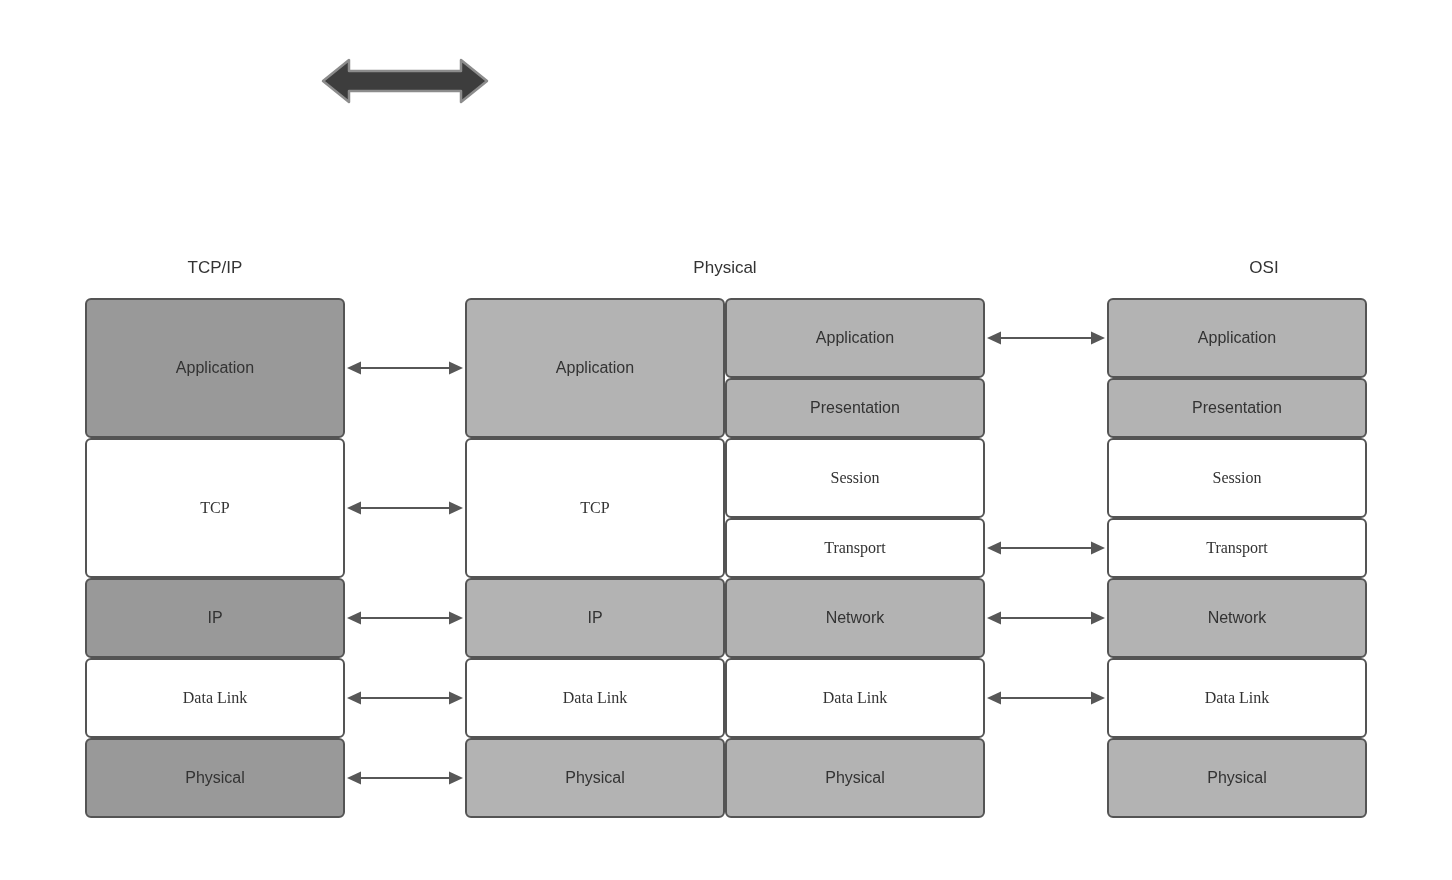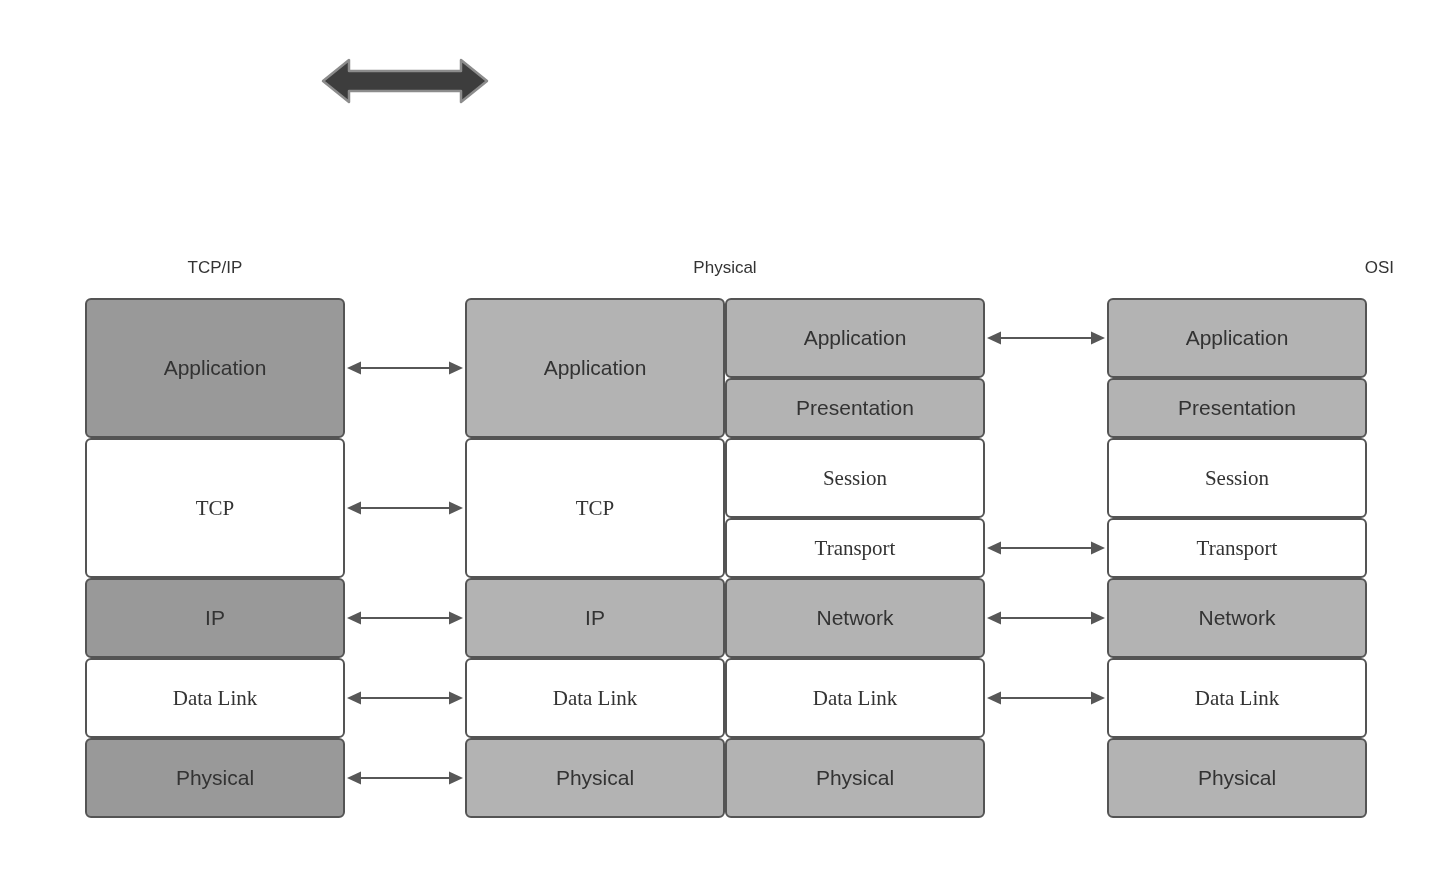--- a/index.html
+++ b/index.html
@@ -45,21 +45,21 @@
     color: var(--text, #333333);
   }
   .box {
     position: absolute;
     box-sizing: border-box;
     border: 2px solid var(--border, #545454);
     border-radius: 6px;
     display: flex;
     align-items: center;
     justify-content: center;
-    font-size: 21px;
+    font-size: 16px;
     color: var(--text, #333333);
     text-align: right;
   }
   .fill-dark  { background: var(--dark-gray-fill, #999999); }
   .fill-light { background: var(--light-gray-fill, #b3b3b3); }
   .fill-white { background: var(--white-fill, #ffffff); font-family: Liberation Serif, serif; }
 </style>
 </head>
 <body>
 
@@ -112,21 +112,21 @@
     </g>
     <g class="conn">
       <line x1="1001" y1="698" x2="1091" y2="698"></line>
       <polygon points="987,698 1001,691.5 1001,704.5"></polygon>
       <polygon points="1105,698 1091,691.5 1091,704.5"></polygon>
     </g>
   </svg>
 
   <div class="col-label" style="left:85px;top:256px;width:260px;">TCP/IP</div>
   <div class="col-label" style="left:465px;top:256px;width:520px;">Physical</div>
-  <div class="col-label" style="left:1134px;top:256px;width:260px;text-align:right;">OSI</div>
+  <div class="col-label" style="left:1134px;top:256px;width:260px;">OSI</div>
 
   <div class="box fill-dark" style="left:85px;top:298px;width:260px;height:140px;">Application</div>
   <div class="box fill-white" style="left:85px;top:438px;width:260px;height:140px;">TCP</div>
   <div class="box fill-dark" style="left:85px;top:578px;width:260px;height:80px;">IP</div>
   <div class="box fill-white" style="left:85px;top:658px;width:260px;height:80px;">Data Link</div>
   <div class="box fill-dark" style="left:85px;top:738px;width:260px;height:80px;">Physical</div>
 
   <div class="box fill-light" style="left:465px;top:298px;width:260px;height:140px;">Application</div>
   <div class="box fill-white" style="left:465px;top:438px;width:260px;height:140px;">TCP</div>
   <div class="box fill-light" style="left:465px;top:578px;width:260px;height:80px;">IP</div>

